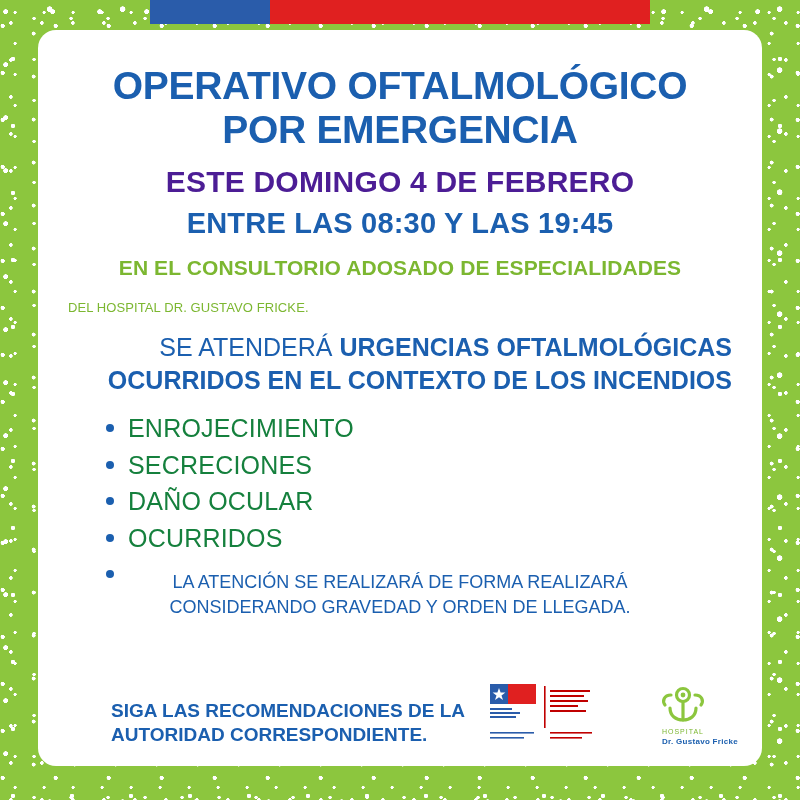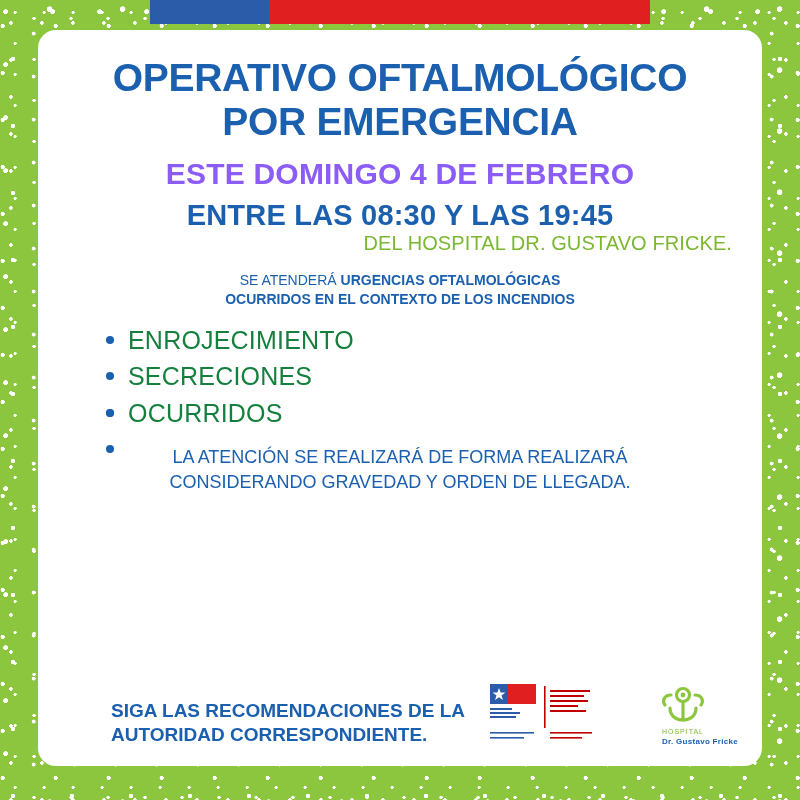--- a/index.html
+++ b/index.html
@@ -53,25 +53,25 @@
     top: 30px;
     width: 724px;
     height: 736px;
     background: #ffffff;
     border-radius: 18px;
     box-sizing: border-box;
     padding: 26px 30px 14px 30px;
   }
 
   .t-blue   { color: #1B5FAF; }
-  .t-green  { color: #8b5cf6; }
+  .t-green  { color: #4c1d95; }
   .t-dgreen { color: #7CB731; }
 
   h1.title {
-    margin: 0;
+    margin: 8px;
     text-align: center;
     font-size: 39px;
     line-height: 1.12;
     font-weight: bold;
     letter-spacing: -0.3px;
   }
   .line2 { display: block; }
 
   .date {
     margin: 14px 0 0 0;
@@ -88,30 +88,30 @@
     letter-spacing: 0.2px;
   }
   .place1 {
     margin: 16px 0 0 0;
     text-align: center;
     font-size: 21px;
     font-weight: bold;
     letter-spacing: 0.1px;
   }
   .place2 {
-    margin: 0 0 0 0;
-    text-align: right;
-    font-size: 20px;
+    margin: 20px 0 0 0;
+    text-align: left;
+    font-size: 13px;
     font-weight: normal;
     letter-spacing: 0.1px;
   }
   .attention {
     margin: 16px 0 1px 0;
-    text-align: center;
-    font-size: 14px;
+    text-align: right;
+    font-size: 25px;
     line-height: 1.3;
     font-weight: bold;
   }
   .attention .soft { font-weight: normal; }
 
   ul.symptoms {
     margin: 14px 0 0 0;
     padding: 0 0 0 60px;
     list-style: none;
   }
@@ -205,31 +205,32 @@
   <div id="card">
 
     <h1 class="title t-blue">
       <span>OPERATIVO OFTALMOLÓGICO</span>
       <span class="line2">POR EMERGENCIA</span>
     </h1>
 
     <p class="date t-green">ESTE DOMINGO 4 DE FEBRERO</p>
     <p class="hours t-blue">ENTRE LAS 08:30 Y LAS 19:45</p>
 
+    <p class="place1 t-dgreen">EN EL CONSULTORIO ADOSADO DE ESPECIALIDADES</p>
     <p class="place2 t-dgreen">DEL HOSPITAL DR. GUSTAVO FRICKE.</p>
 
     <p class="attention t-blue">
       <span class="soft">SE ATENDERÁ </span><span>URGENCIAS OFTALMOLÓGICAS</span><br>
       <span>OCURRIDOS EN EL CONTEXTO DE LOS INCENDIOS</span>
     </p>
 
     <ul class="symptoms">
       <li><span class="bullet"></span><span>ENROJECIMIENTO</span></li>
       <li><span class="bullet"></span><span>SECRECIONES</span></li>
-      <li><span class="bullet"></span></li>
+      <li><span class="bullet"></span><span>DAÑO OCULAR</span></li>
       <li><span class="bullet"></span><span>OCURRIDOS</span></li>
       <li><span class="bullet"></span></li>
     </ul>
 
     <p class="note">
       <span>LA ATENCIÓN SE REALIZARÁ DE FORMA REALIZARÁ</span><br>
       <span>CONSIDERANDO GRAVEDAD Y ORDEN DE LLEGADA.</span>
     </p>
 
     <div id="footer">

